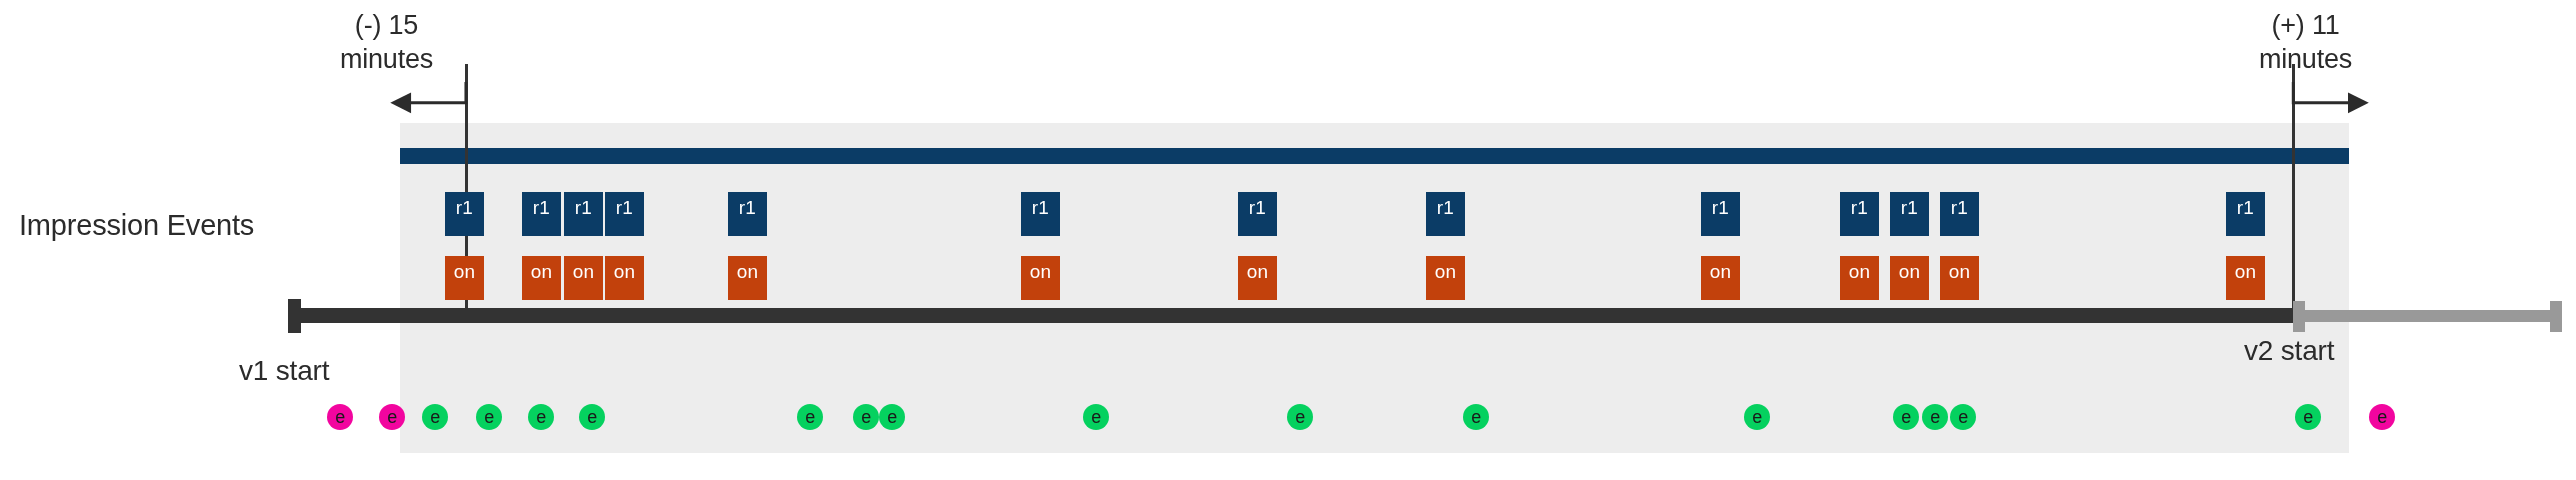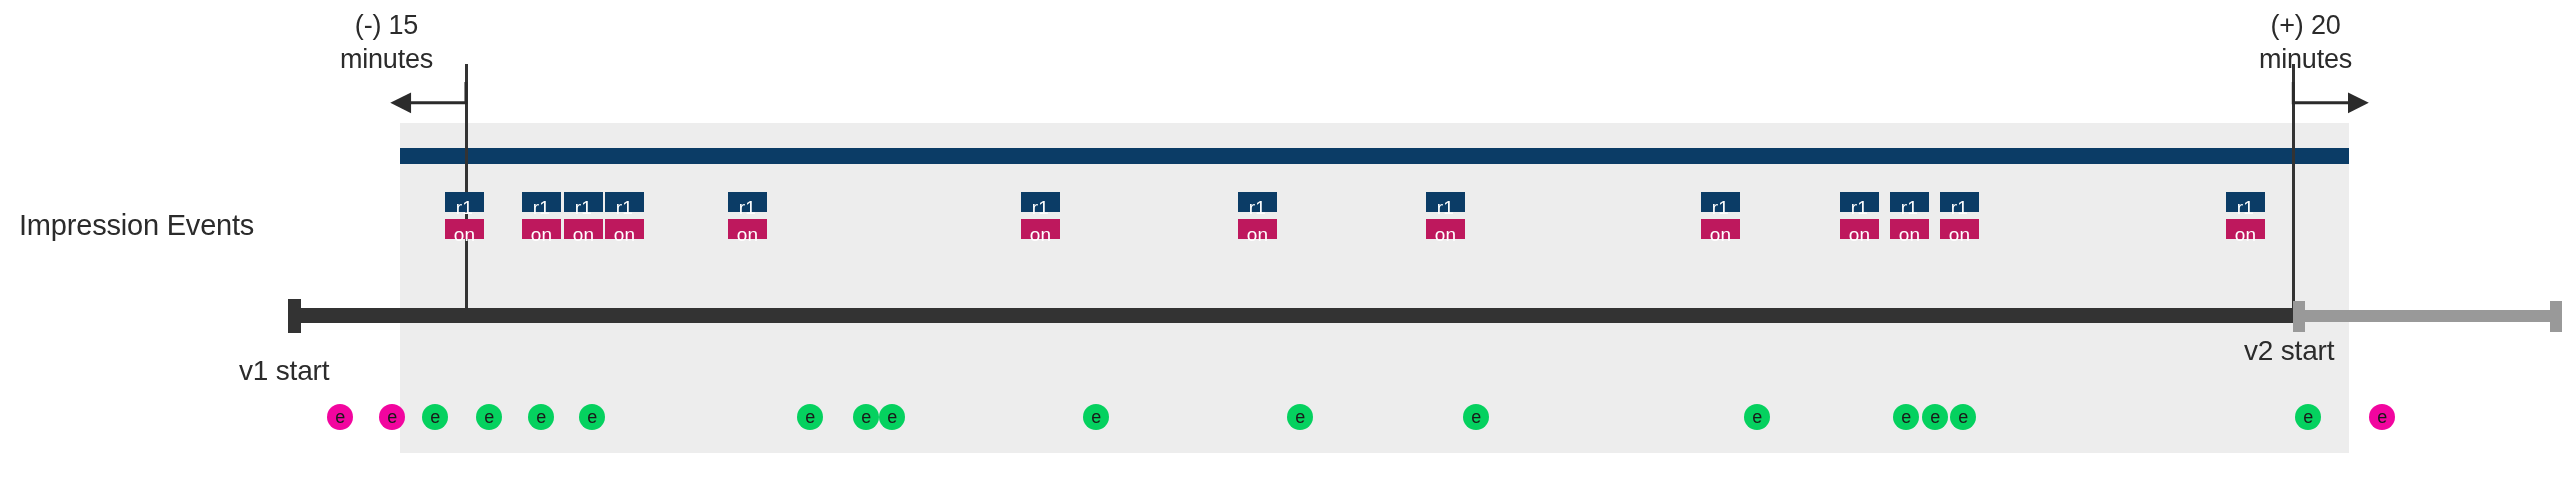--- a/index.html
+++ b/index.html
@@ -140,29 +140,29 @@
   .label-v2 { left: 2244px; top: 335px; text-align: right; }
 
   
   .imp-stack {
     position: absolute;
     top: 192px;
     width: 39px;
   }
   .imp-box {
     width: 39px;
-    height: 20px;
+    height: 44px;
     line-height: 32px;
     text-align: center;
     font-size: 19px;
     color: #ffffff;
     letter-spacing: 0.2px;
   }
   .imp-box.req { background: #0b3c66; }
-  .imp-box.on  { background: #be185d; margin-top: 7px; }
+  .imp-box.on  { background: #c2410c; margin-top: 20px; }
 
   
   .ext-dot {
     position: absolute;
     top: 404px;
     width: 26.4px;
     height: 26.4px;
     border-radius: 50%;
     text-align: center;
     line-height: 26.4px;
@@ -189,21 +189,21 @@
       <div>minutes</div>
     </div>
     <svg width="189" height="38" viewBox="0 0 200 40">
       <path d="M184 2 L184 24 L118 24" fill="none" stroke="#2b2b2b" stroke-width="3"></path>
       <path d="M104 24 L126 13 L126 35 Z" fill="#2b2b2b"></path>
     </svg>
   </div>
 
   <div class="callout callout-right">
     <div class="callout-text">
-      <div>(+) 20</div>
+      <div>(+) 11</div>
       <div>minutes</div>
     </div>
     <svg width="189" height="38" viewBox="0 0 200 40">
       <path d="M87 2 L87 24 L153 24" fill="none" stroke="#2b2b2b" stroke-width="3"></path>
       <path d="M167 24 L145 13 L145 35 Z" fill="#2b2b2b"></path>
     </svg>
   </div>
 
   <div class="row-label label-impression">Impression Events</div>
 

